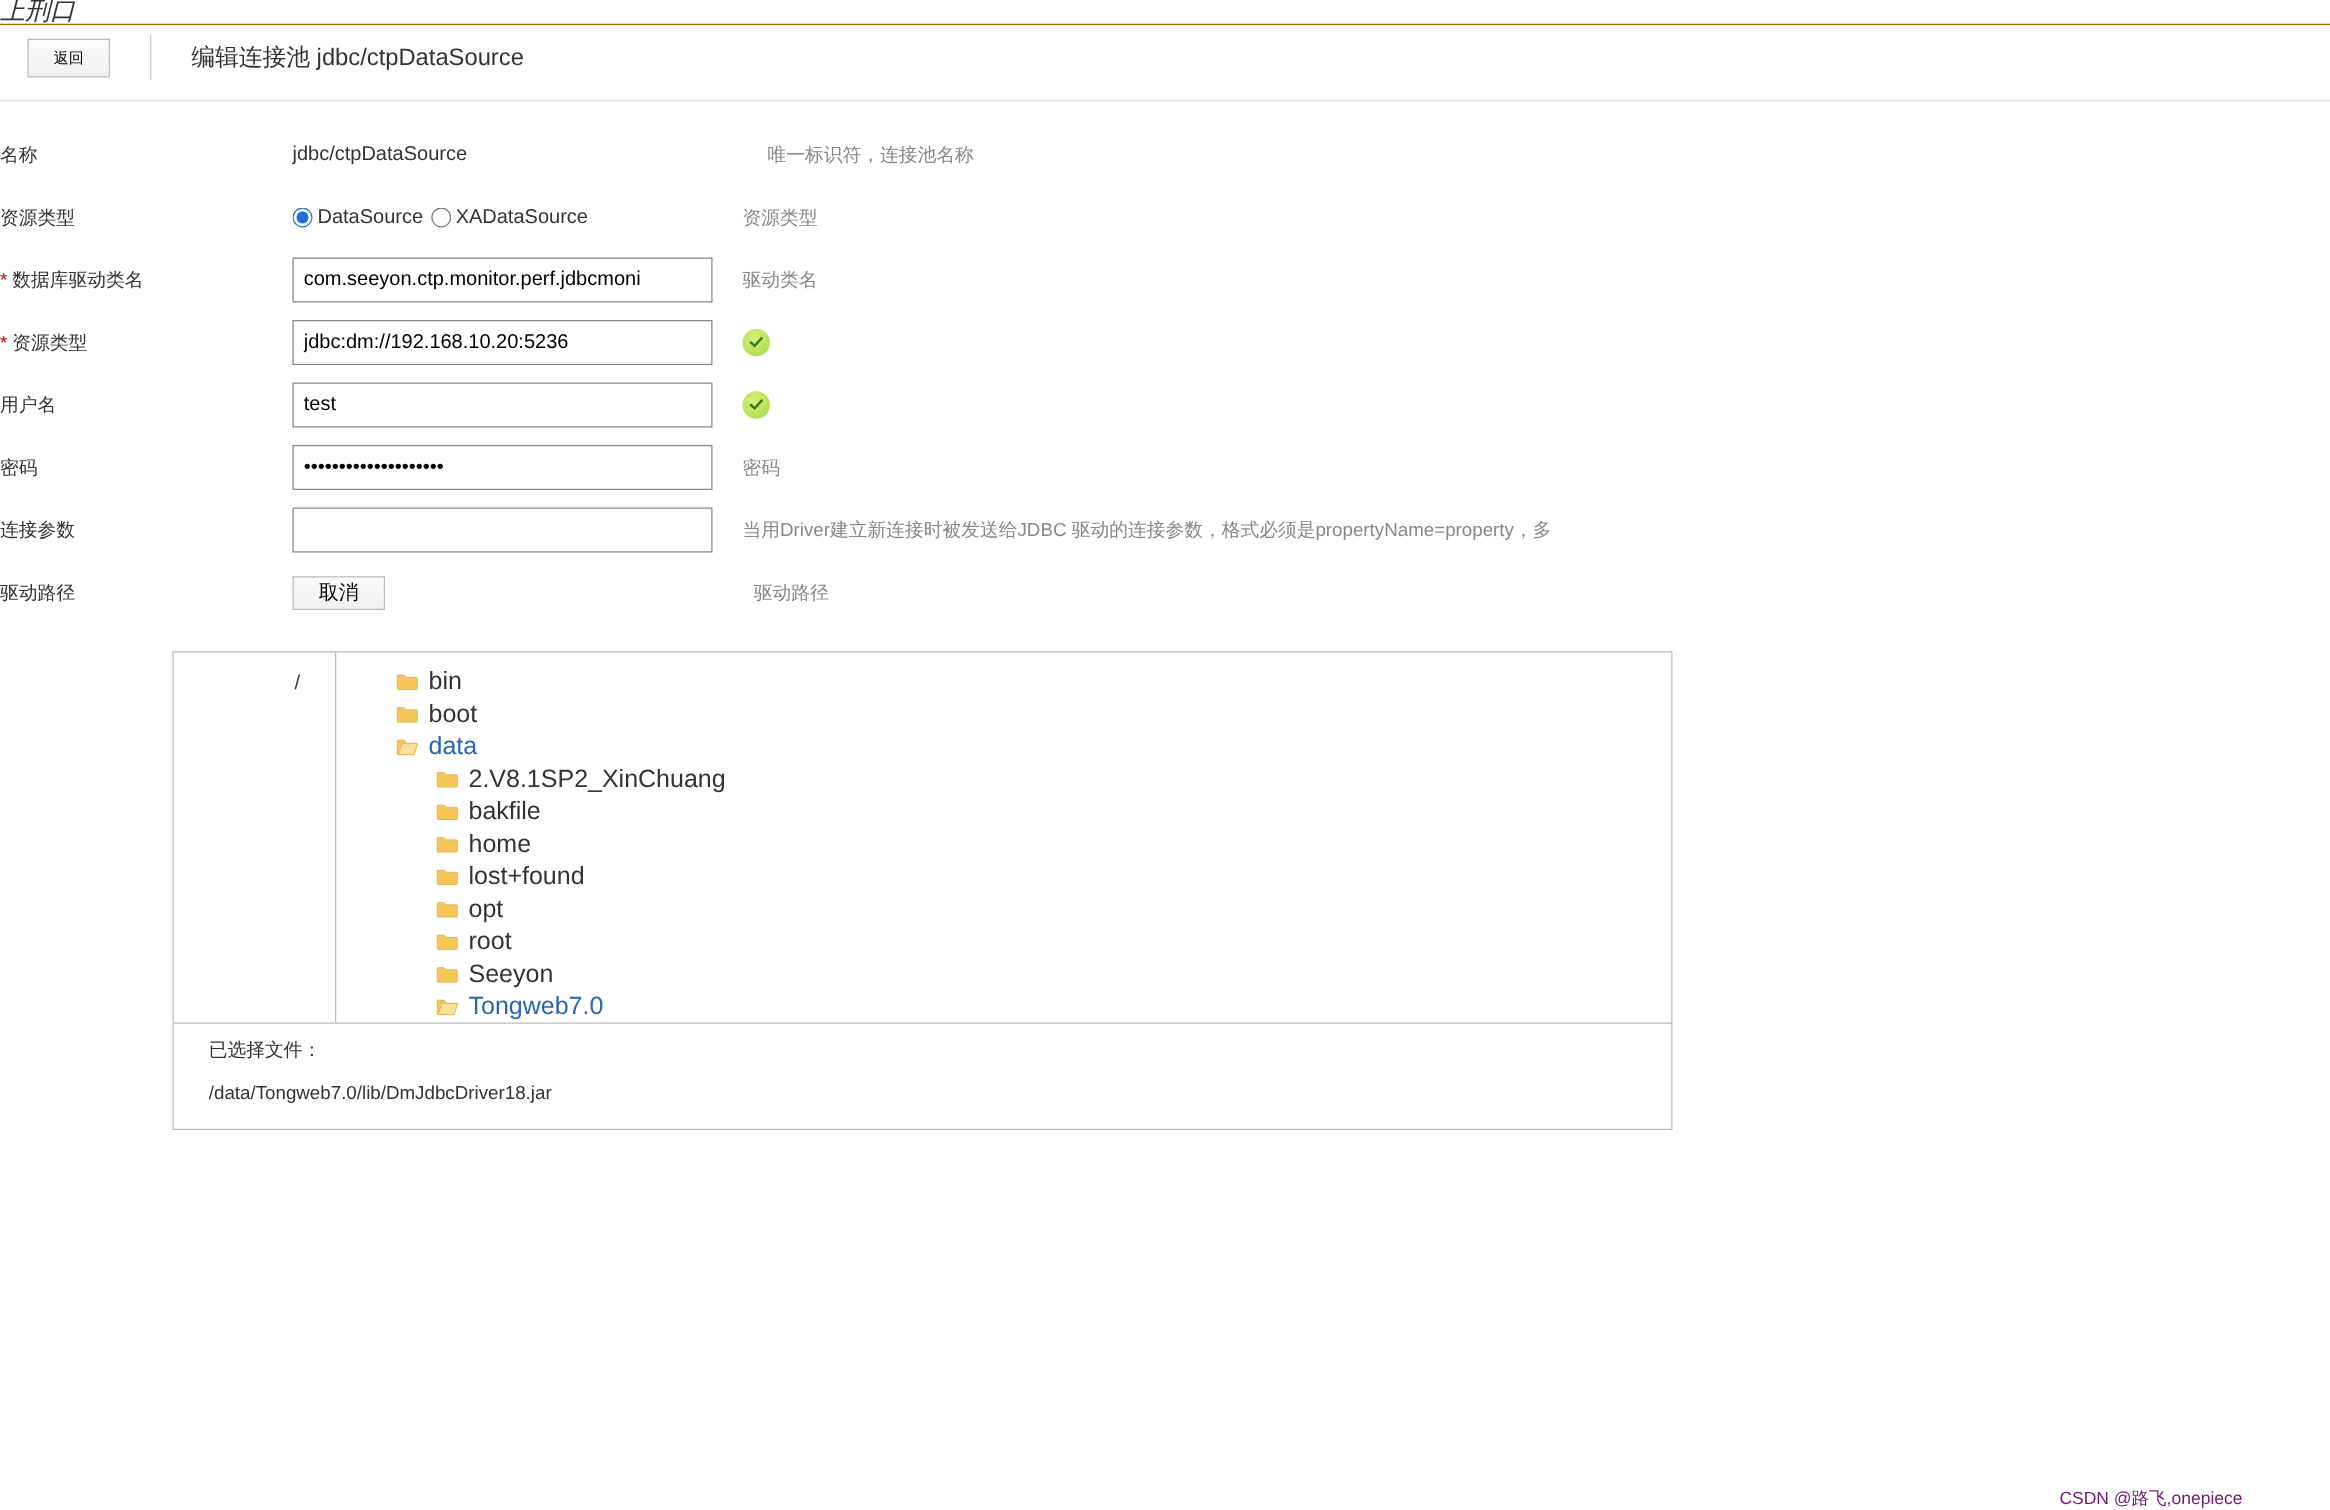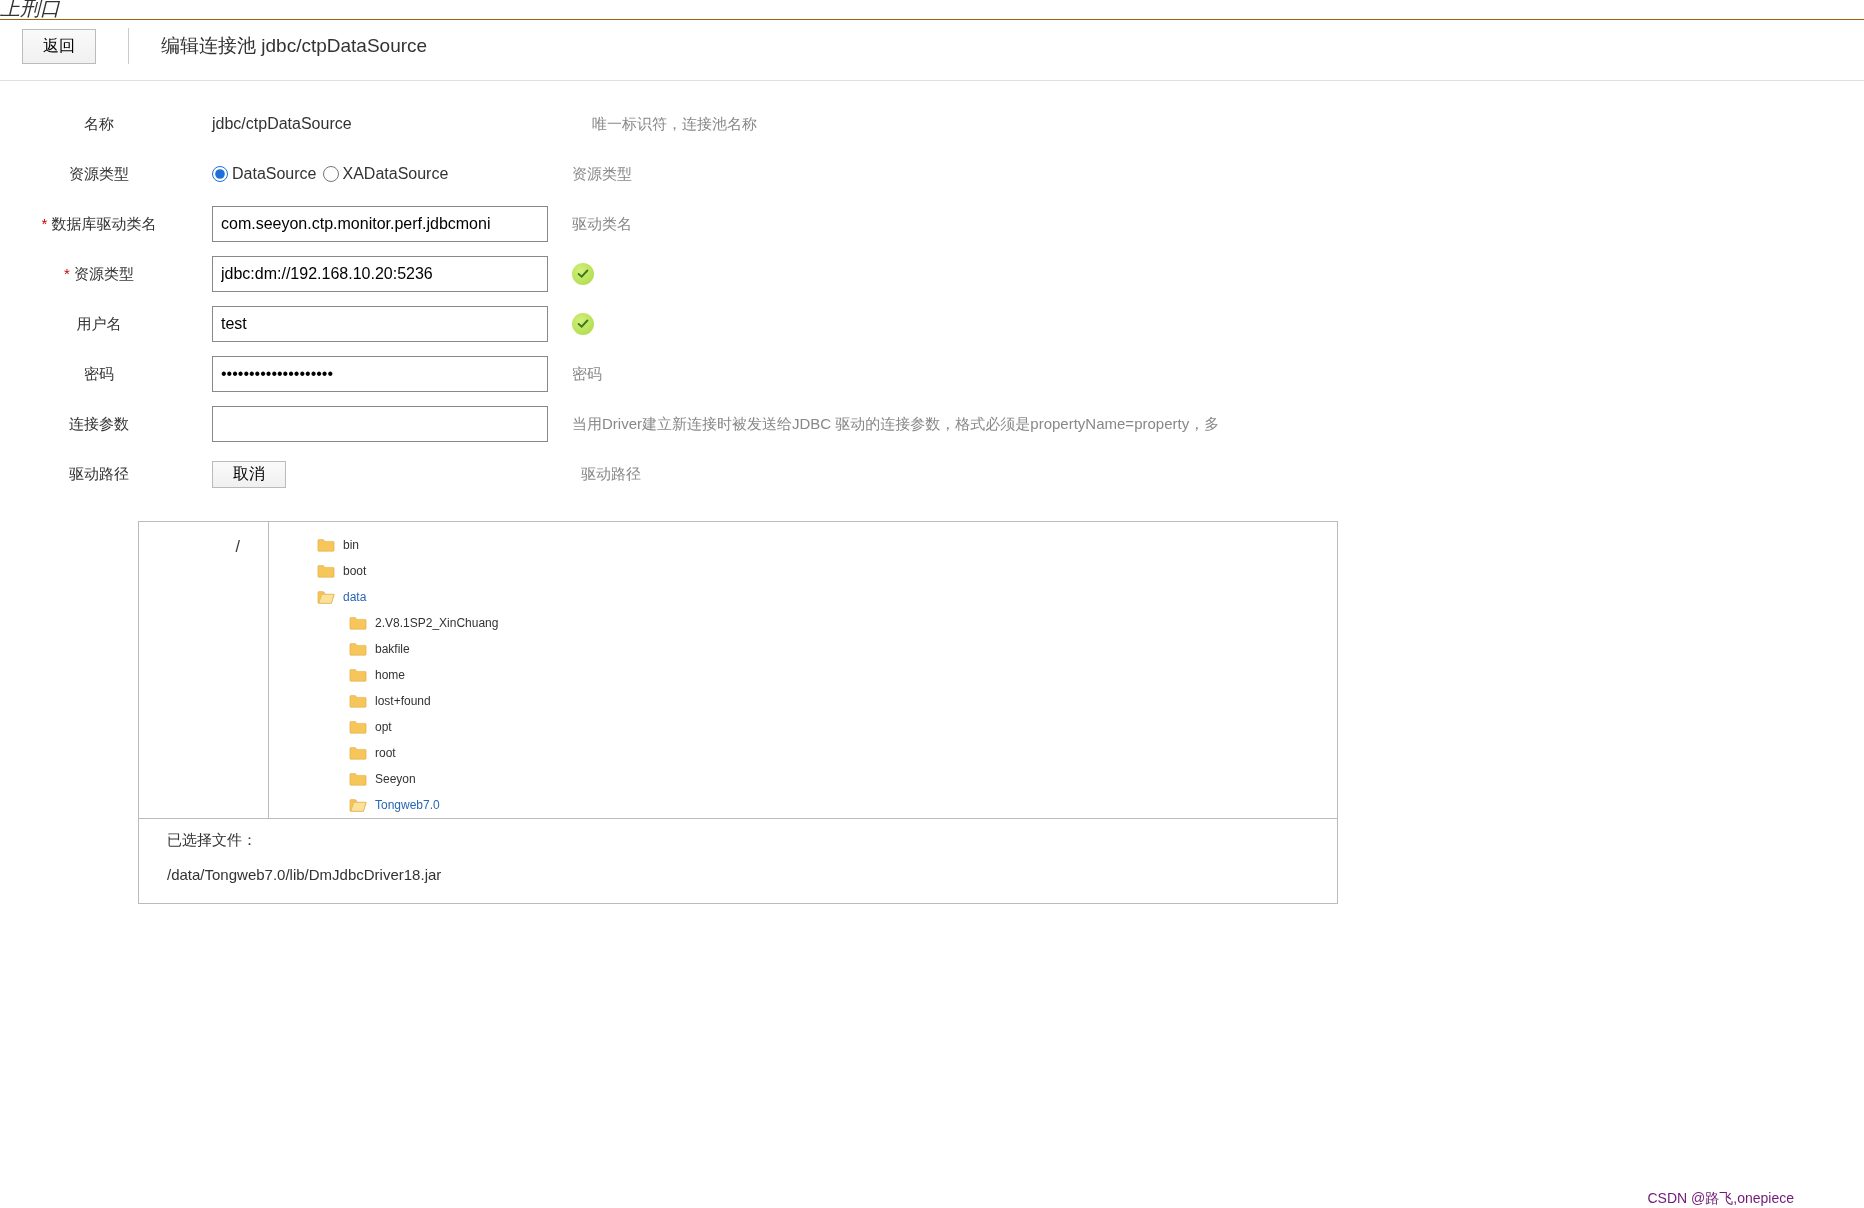--- a/index.html
+++ b/index.html
@@ -3,26 +3,26 @@
   <meta charset="utf-8">
   <style>
     * { margin: 0; padding: 0; box-sizing: border-box; }
     body { font-family: Arial, "Microsoft YaHei", sans-serif; font-size: 15px; color: #333; background: #fff; width: 1864px; }
     
     .top-bar-fragment { height: 20px; border-bottom: 1px solid #a16207; position: relative; }
     .top-bar-fragment .partial-text { position: absolute; left: 0; top: -5px; font-size: 20px; color: #333; font-style: italic; }
     
     .header-row { display: flex; align-items: center; padding: 8px 0 16px 22px; border-bottom: 1px solid #e0e0e0; }
     .header-divider { width: 1px; height: 36px; background: #ccc; margin: 0 32px 0 32px; }
-    .btn-back { background: linear-gradient(#fafafa, #f0f0f0); border: 1px solid #bbb; padding: 6px 20px; font-size: 16px; cursor: pointer; text-align: right; }
+    .btn-back { background: linear-gradient(#fafafa, #f0f0f0); border: 1px solid #bbb; padding: 6px 20px; font-size: 12px; cursor: pointer; text-align: right; }
     .page-title { font-size: 19px; color: #333; }
     
     .form-container { margin-top: 20px; }
     .form-row { display: flex; align-items: center; min-height: 46px; margin-bottom: 4px; }
-    .form-label { width: 212px; text-align: center; padding-right: 14px; font-size: 15px; color: #333; }
+    .form-label { width: 234px; text-align: left; padding-right: 14px; font-size: 15px; color: #333; }
     .required { color: #c00; margin-right: 4px; }
     .form-value { display: flex; align-items: center; }
     .form-value-text { font-size: 16px; color: #333; width: 356px; }
     .form-help { margin-left: 24px; color: #888; font-size: 15px; flex: 1; }
     
     .text-input { width: 336px; height: 36px; padding: 0 8px; border: 1px solid #888; font-size: 16px; background: #fff; }
     
     .radio-group { display: flex; align-items: center; gap: 6px; width: 336px; }
     .radio-group label { display: flex; align-items: center; gap: 4px; font-size: 16px; cursor: pointer; }
     input[type="radio"] { width: 16px; height: 16px; cursor: pointer; accent-color: #1e6fd9; }
@@ -30,21 +30,21 @@
     .check-icon { display: inline-flex; width: 22px; height: 22px; border-radius: 50%; background: radial-gradient(circle at 40% 35%, #d4f07a, #a8d846); align-items: center; justify-content: center; margin-left: 24px; }
     .check-icon svg { width: 14px; height: 14px; }
     
     .btn-cancel { background: linear-gradient(#fafafa, #f0f0f0); border: 1px solid #bbb; padding: 2px 20px; font-size: 16px; cursor: pointer; }
     
     .tree-wrapper { margin: 24px 0 0 138px; width: 1200px; border: 1px solid #bbb; }
     .tree-header { display: flex; border-bottom: 1px solid #bbb; }
     .tree-header-left { width: 130px; border-right: 1px solid #bbb; text-align: right; padding: 16px 28px 0 0; font-size: 16px; }
     .tree-header-right { flex: 1; padding: 10px 0 10px 48px; height: 296px; overflow-y: scroll; position: relative; }
     
-    .tree-item { display: flex; align-items: center; height: 26px; font-size: 12px; }
+    .tree-item { display: flex; align-items: center; height: 26px; font-size: 20px; }
     .tree-indent-1 { padding-left: 0; }
     .tree-indent-2 { padding-left: 32px; }
     .folder-icon { display: inline-flex; margin-right: 8px; }
     .folder-closed svg, .folder-open svg { width: 18px; height: 16px; }
     .tree-link { color: #2866b4; cursor: pointer; }
     .tree-text { color: #333; }
     
     .selected-row { padding: 12px 20px 20px 28px; }
     .selected-label { font-size: 15px; color: #333; margin-bottom: 16px; }
     .selected-path { font-size: 15px; color: #333; }

